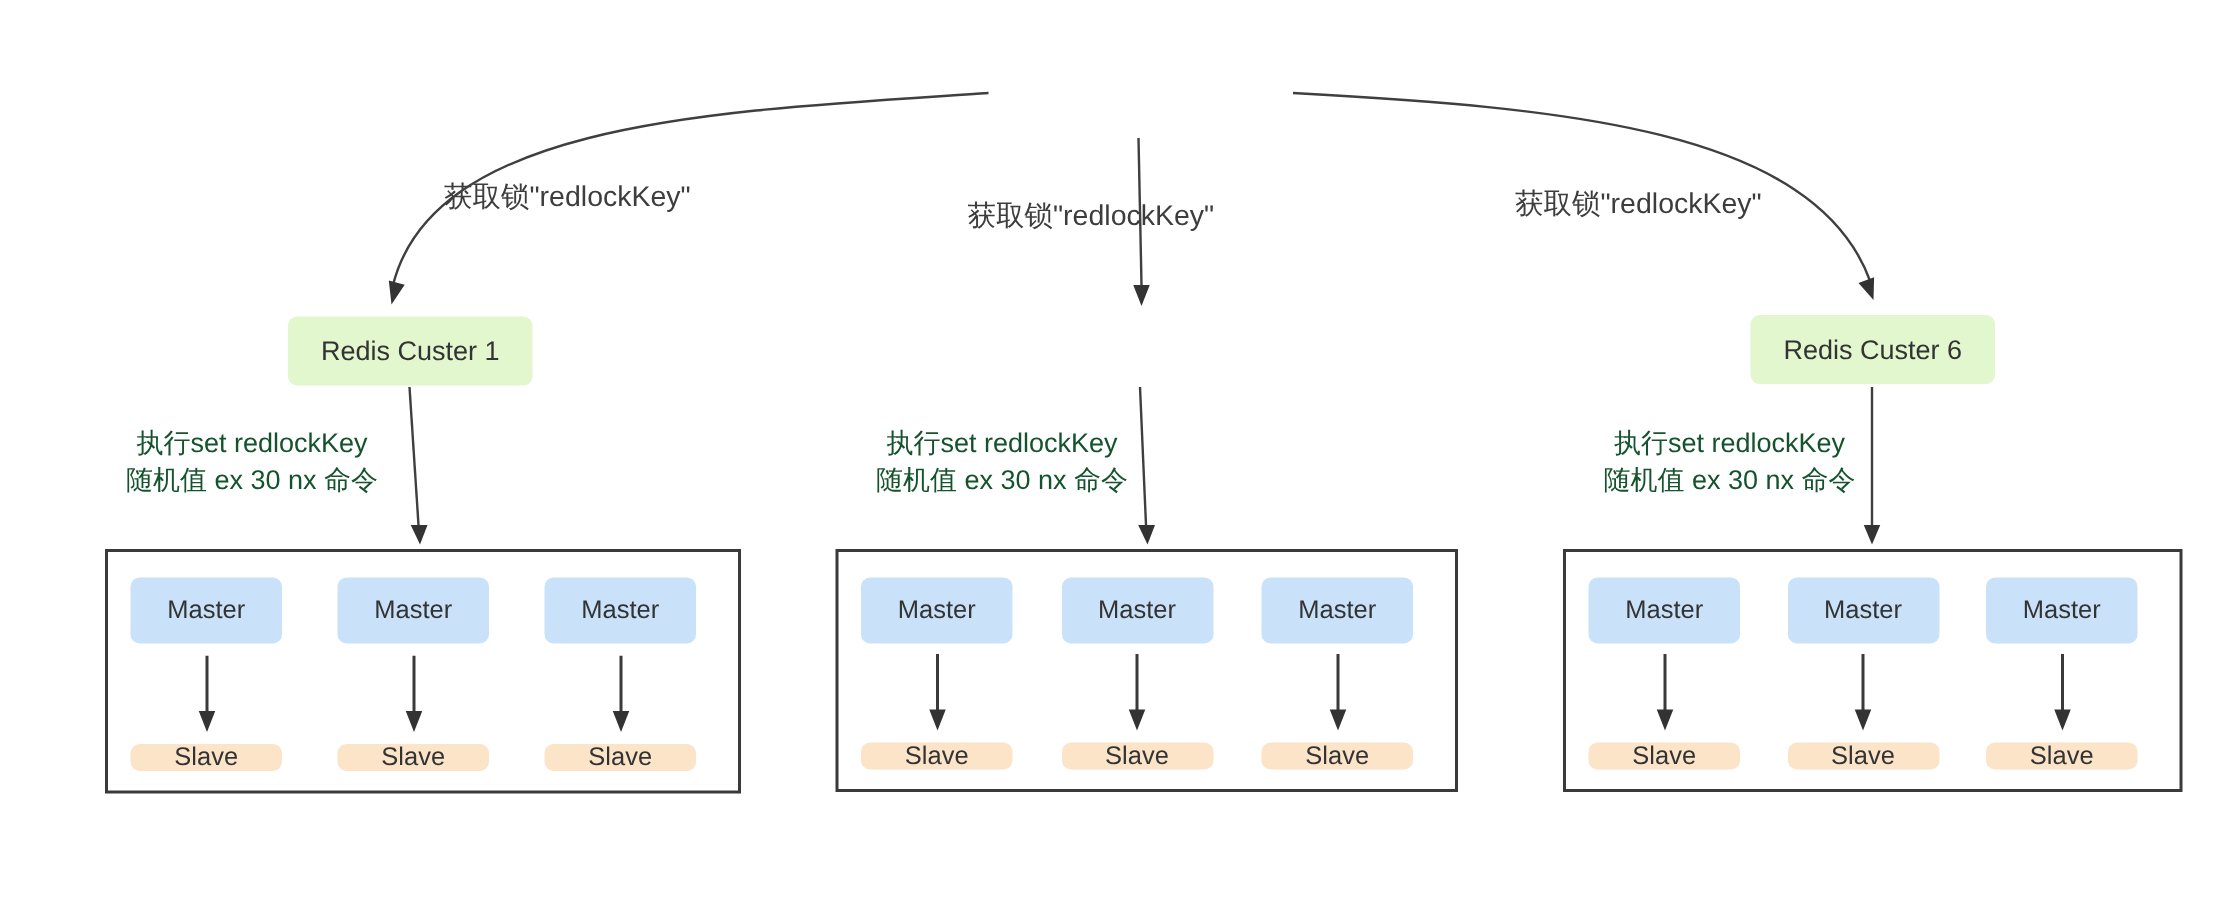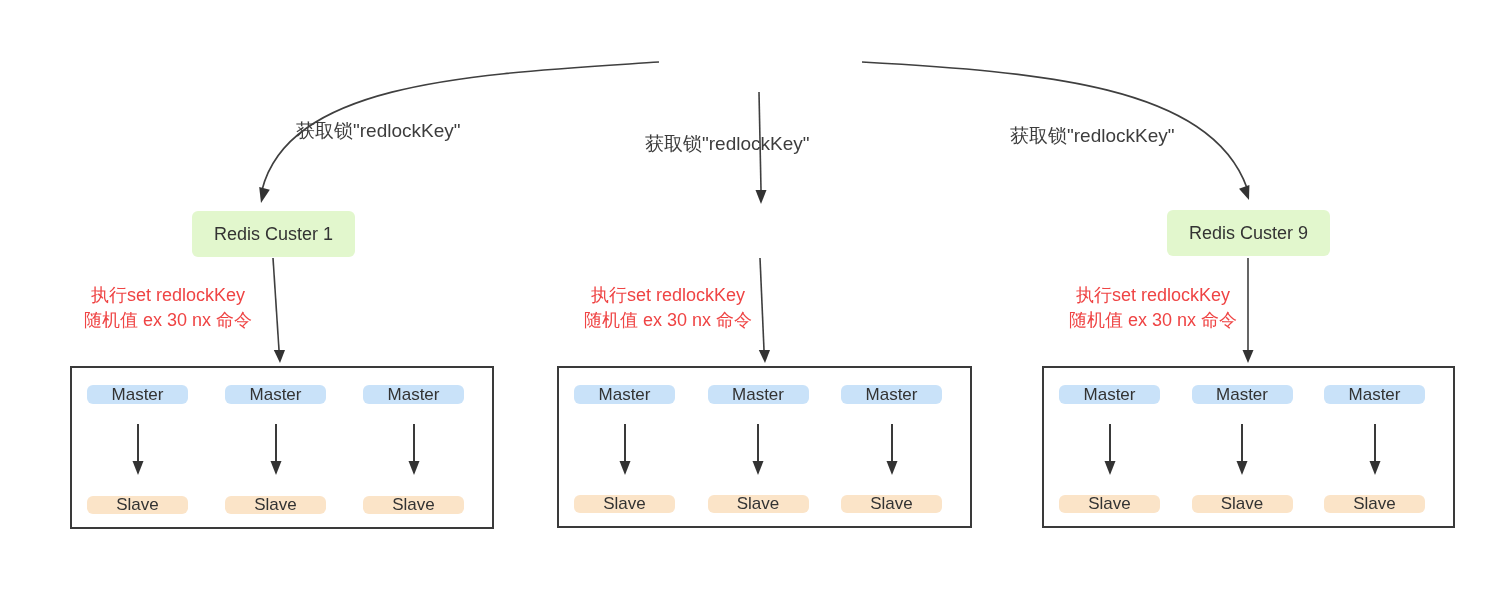--- a/index.html
+++ b/index.html
@@ -27,39 +27,39 @@
   #c1-node { left:192px; top:211px; }
   #c2-node { left:679px; top:211px; }
   #c3-node { left:1167px; top:210px; }
 
   
   .edge-label { position:absolute; z-index:3; font-size:19px; color:#3d3d3d; white-space:nowrap; }
   #c1-acquire { left:296px; top:118px; }
   #c2-acquire { left:645px; top:131px; }
   #c3-acquire { left:1010px; top:123px; }
   .exec-label { position:absolute; z-index:3; width:230px; text-align:center;
-                font-size:18px; line-height:25px; color:#ef4444; }
+                font-size:18px; line-height:25px; color:#14532d; }
   #c1-exec { left:53px;  top:283px; }
   #c2-exec { left:553px; top:283px; }
   #c3-exec { left:1038px; top:283px; }
 
   
   .cluster-box {
     position:absolute; z-index:2; background:#ffffff;
     border:2px solid #3a3a3a;
     display:flex; justify-content:space-between;
     padding:17px 28px 13px 15px;
   }
   #c1-box { left:70px;   top:366px; width:424px; height:163px; }
   #c2-box { left:557px;  top:366px; width:415px; height:162px; }
   #c3-box { left:1042px; top:366px; width:413px; height:162px; }
 
   .node-col { display:flex; flex-direction:column; align-items:center; justify-content:space-between; }
   .master, .slave {
-    width:101px; height:19px; border-radius:6px;
+    width:101px; height:44px; border-radius:6px;
     display:flex; align-items:center; justify-content:center;
     font-size:17px; color:#333;
   }
   .master { background:#c9e2f9; }
   .slave  { background:#fbe4c8; height:18px; }
   .ms-arrow { display:block; }
   .ms-arrow line { stroke:#3a3a3a; stroke-width:2; }
   .ms-arrow polygon { fill:#333333; }
 
   
@@ -91,21 +91,21 @@
     <path d="M 1248 258 L 1248 350"></path>
     <polygon points="1248,363 1242.5,350 1253.5,350"></polygon>
   </svg>
 
 
   <div class="edge-label" id="c1-acquire">获取锁"redlockKey"</div>
   <div class="edge-label" id="c2-acquire">获取锁"redlockKey"</div>
   <div class="edge-label" id="c3-acquire">获取锁"redlockKey"</div>
 
   <div class="box green-node" id="c1-node">Redis Custer 1</div>
-  <div class="box green-node" id="c3-node">Redis Custer 9</div>
+  <div class="box green-node" id="c3-node">Redis Custer 6</div>
 
   <div class="exec-label" id="c1-exec">
     <div>执行set redlockKey</div>
     <div>随机值 ex 30 nx 命令</div>
   </div>
   <div class="exec-label" id="c2-exec">
     <div>执行set redlockKey</div>
     <div>随机值 ex 30 nx 命令</div>
   </div>
   <div class="exec-label" id="c3-exec">

